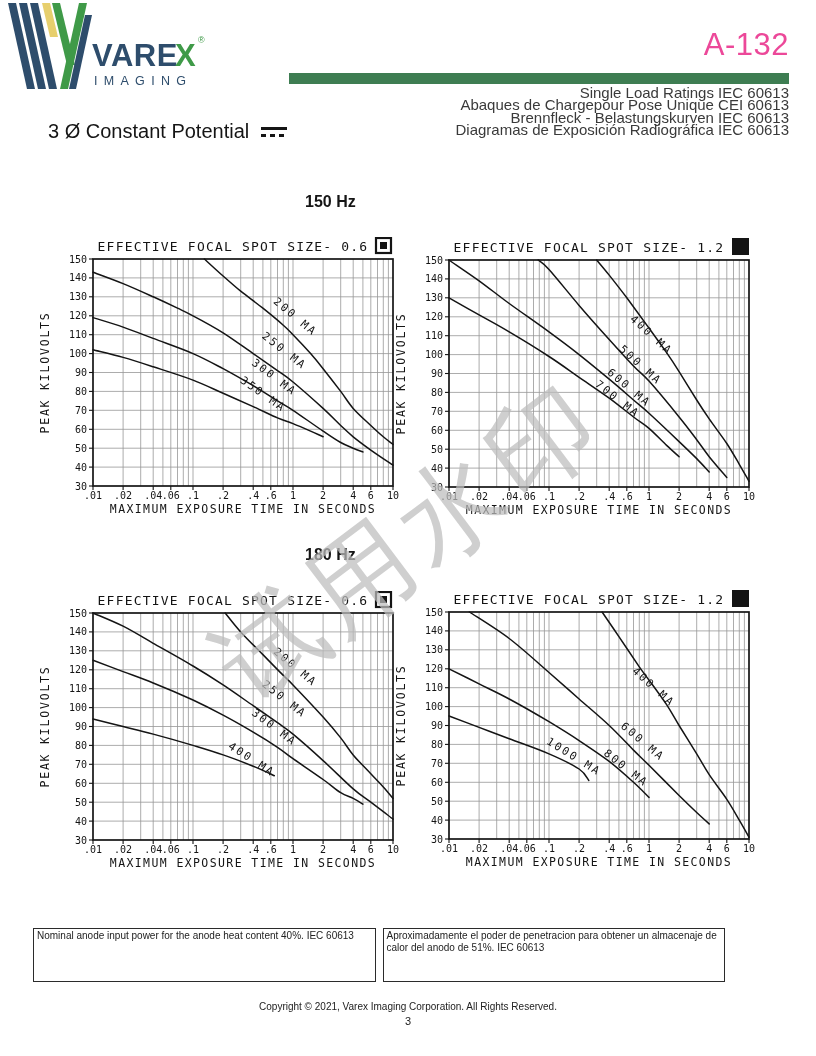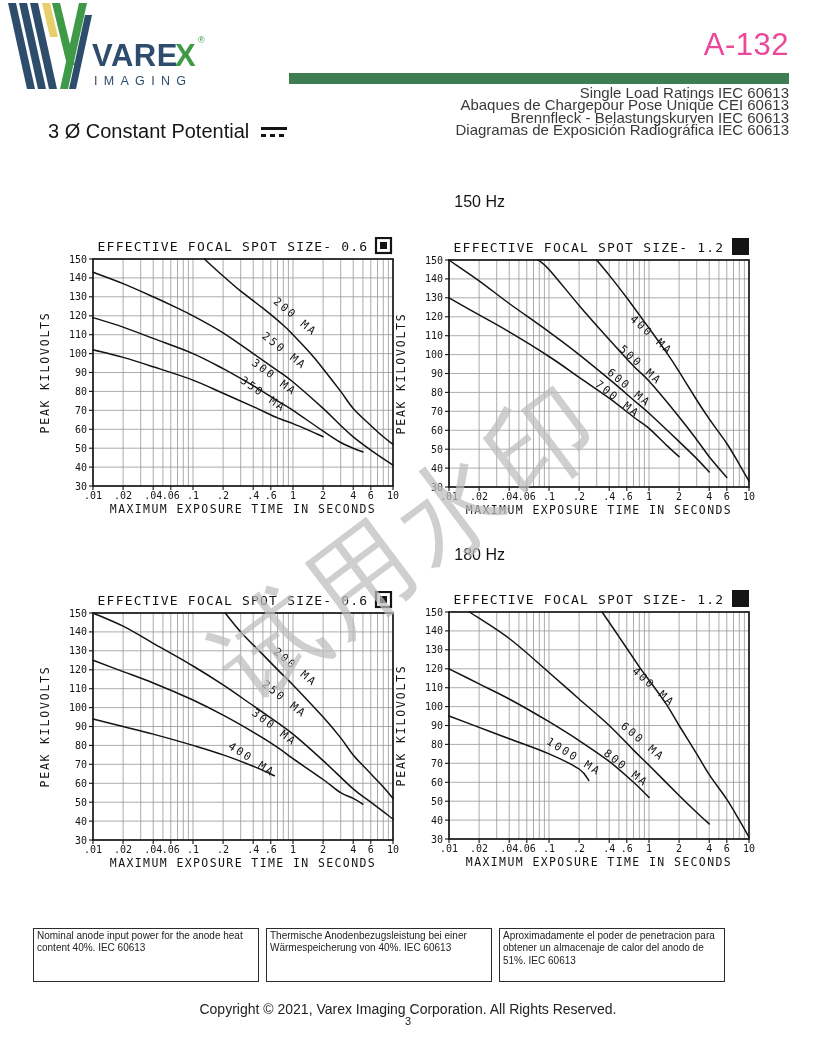--- a/index.html
+++ b/index.html
@@ -9,37 +9,37 @@
   .logo-svg{position:absolute;left:8px;top:3px;}
   .doc-num{position:absolute;right:27px;top:27px;font-size:31px;color:#ec4899;letter-spacing:0.5px;}
   .green-bar{position:absolute;left:289px;top:73px;width:500px;height:11px;background:#3e7d52;}
   .ratings{position:absolute;right:27px;top:87px;text-align:right;font-size:15px;line-height:12.4px;color:#3a3a3a;}
   .sec-title{position:absolute;left:48px;top:120px;font-size:20px;font-weight:normal;color:#151515;display:flex;align-items:center;}
   .dc-icon{display:inline-block;width:26px;margin-left:12px;}
   .dc-solid{display:block;height:3px;background:#151515;}
   .dc-dash{display:block;height:3px;margin-top:4px;
            background:repeating-linear-gradient(90deg,#151515 0 5px,transparent 5px 9px);}
   
-  .hz{position:absolute;left:305px;width:200px;text-align:right;font-size:16px;font-weight:normal;color:#151515;}
+  .hz{position:absolute;left:305px;width:200px;text-align:left;font-size:16px;font-weight:bold;color:#151515;}
   .hz1{top:193px;} .hz2{top:546px;}
   
   .chart{position:absolute;width:372px;height:292px;}
   .chart svg text{font-family:"DejaVu Sans Mono","Liberation Mono",monospace;fill:#141414;}
   .c1{left:33px;top:237px;} .c2{left:389px;top:238px;}
   .c3{left:33px;top:591px;} .c4{left:389px;top:590px;}
   
   .watermark{position:absolute;left:155px;top:472px;width:510px;text-align:center;
              font-size:105px;letter-spacing:8px;color:#bdbdbd;opacity:0.72;
              font-family:"DejaVu Sans",sans-serif;transform:rotate(-37deg);
              z-index:20;pointer-events:none;white-space:nowrap;}
   
   .foot-row{position:absolute;left:33px;top:928px;width:692px;display:flex;gap:7px;align-items:flex-start;}
   .foot-box{flex:1 1 0;border:1.5px solid #2b2b2b;padding:1px 3px 3px 3px;font-size:10px;
             line-height:12.3px;color:#222;min-height:48px;background:#fff;}
-  .copyright{position:absolute;left:0;top:1001px;width:816px;text-align:center;font-size:14px;color:#222;}
+  .copyright{position:absolute;left:0;top:1001px;width:816px;text-align:center;font-size:10px;color:#222;}
   .page-num{position:absolute;left:0;top:1015px;width:816px;text-align:center;font-size:11px;color:#222;}
 </style>
 </head>
 <body>
 
 <div class="page">
 
   <svg class="logo-svg" width="300" height="90" viewBox="0 0 300 90">
     <g>
       <polygon points="0,0 8,0 27,86 19,86" fill="#2e4d6c"></polygon>
@@ -525,19 +525,18 @@
         <text x="200" y="14" text-anchor="middle" font-size="13" letter-spacing="1.2">EFFECTIVE FOCAL SPOT SIZE- 1.2</text>
         <rect x="343" y="0" width="17" height="17" fill="#141414"></rect>
         <text x="210" y="276" text-anchor="middle" font-size="11.5" letter-spacing="1.4">MAXIMUM EXPOSURE TIME IN SECONDS</text>
         <text x="16" y="135.5" text-anchor="middle" font-size="11.5" letter-spacing="1.8" transform="rotate(-90 16 135.5)">PEAK KILOVOLTS</text>
       </svg></div>
 
   <div class="watermark">试用水印</div>
 
   <div class="foot-row">
     <div class="foot-box">Nominal anode input power for the anode heat content 40%. IEC 60613</div>
-    <div class="foot-box">Thermische Anodenbezugsleistung bei einer Wärmespeicherung von 40%. IEC 60613</div>
     <div class="foot-box">Aproximadamente el poder de penetracion para obtener un almacenaje de calor del anodo de 51%. IEC 60613</div>
   </div>
 
   <div class="copyright">Copyright © 2021, Varex Imaging Corporation.  All Rights Reserved.</div>
   <div class="page-num">3</div>
 </div>
 
 </body></html>

